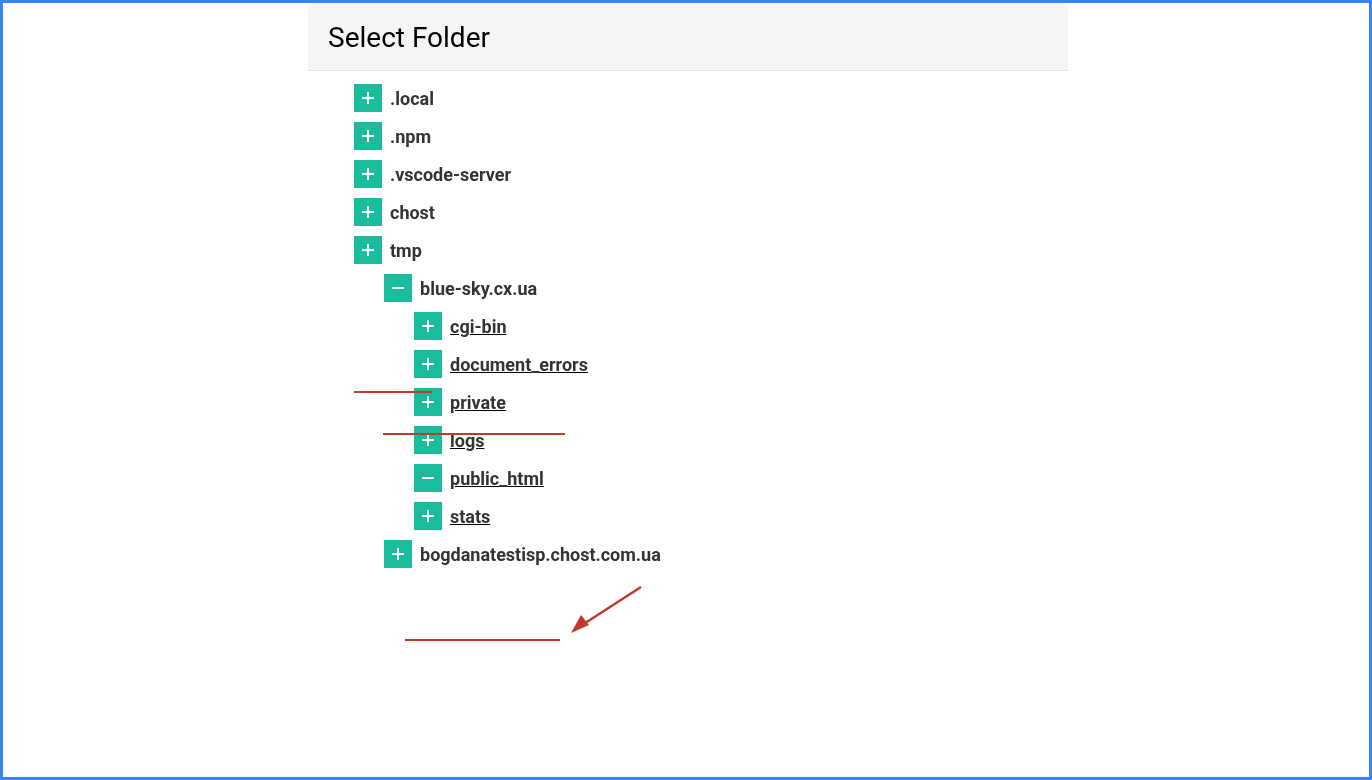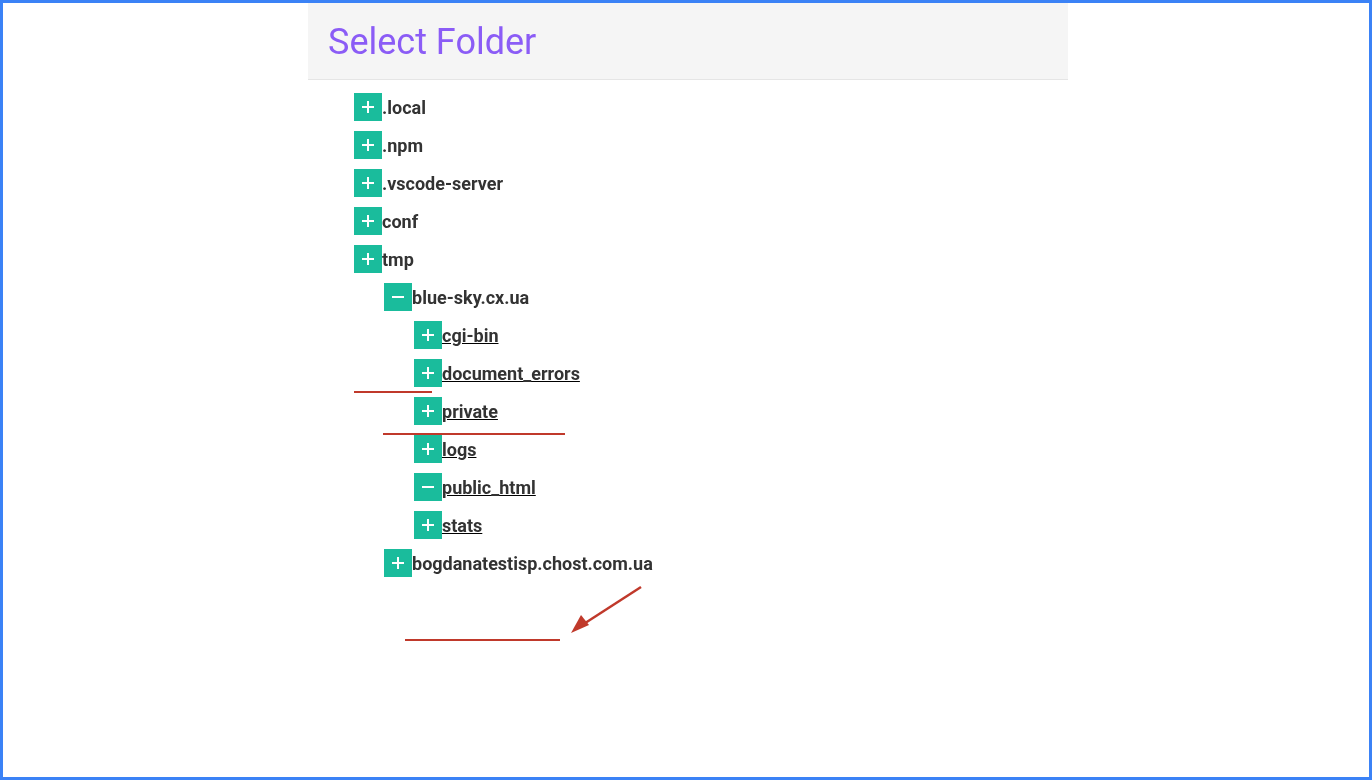--- a/index.html
+++ b/index.html
@@ -15,31 +15,32 @@
     .dialog {
       margin-left: 305px;
       width: 760px;
     }
     .dialog-header {
       background: #f5f5f5;
       border-bottom: 1px solid #e5e5e5;
       padding: 18px 20px 16px 20px;
     }
     .dialog-title {
-      font-size: 36px;
+      font-size: 28px;
       font-weight: 400;
-      color: #8b5cf6;
+      color: #000000;
     }
     .tree {
       padding: 8px 0 0 0;
     }
     .tree ul { list-style: none; }
     .tree-node {
       display: flex;
       align-items: center;
+      gap: 8px;
       padding: 5px 0;
     }
     .toggle {
       width: 28px;
       height: 28px;
       background: #1abc9c;
       display: flex;
       align-items: center;
       justify-content: center;
       cursor: pointer;
@@ -103,21 +104,21 @@
           </span>
         <span class="node-label">.vscode-server</span>
       </li>
       <li class="tree-node indent-0">
         <span class="toggle">
             <svg width="16" height="16" viewBox="0 0 16 16">
               <rect x="7" y="2" width="2" height="12" fill="#fff"></rect>
               <rect x="2" y="7" width="12" height="2" fill="#fff"></rect>
             </svg>
           </span>
-        <span class="node-label">conf</span>
+        <span class="node-label">chost</span>
       </li>
       <li class="tree-node indent-0">
         <span class="toggle">
             <svg width="16" height="16" viewBox="0 0 16 16">
               <rect x="7" y="2" width="2" height="12" fill="#fff"></rect>
               <rect x="2" y="7" width="12" height="2" fill="#fff"></rect>
             </svg>
           </span>
         <span class="node-label">tmp</span>
       </li>

